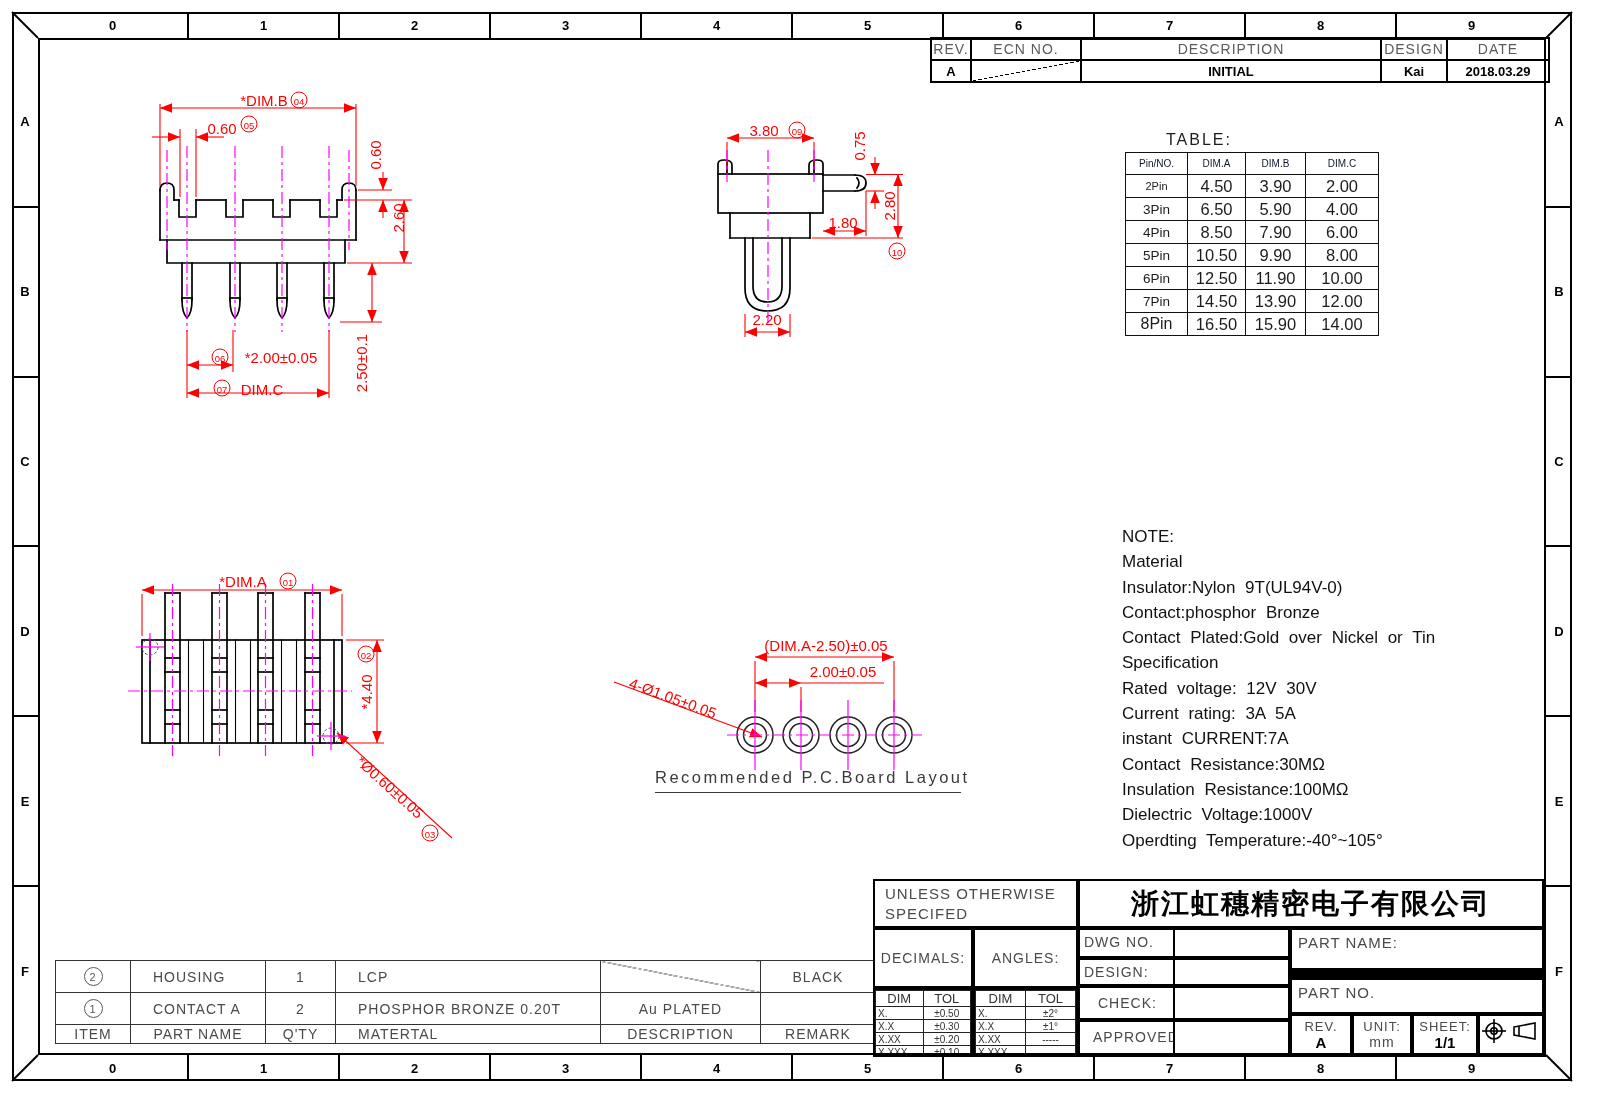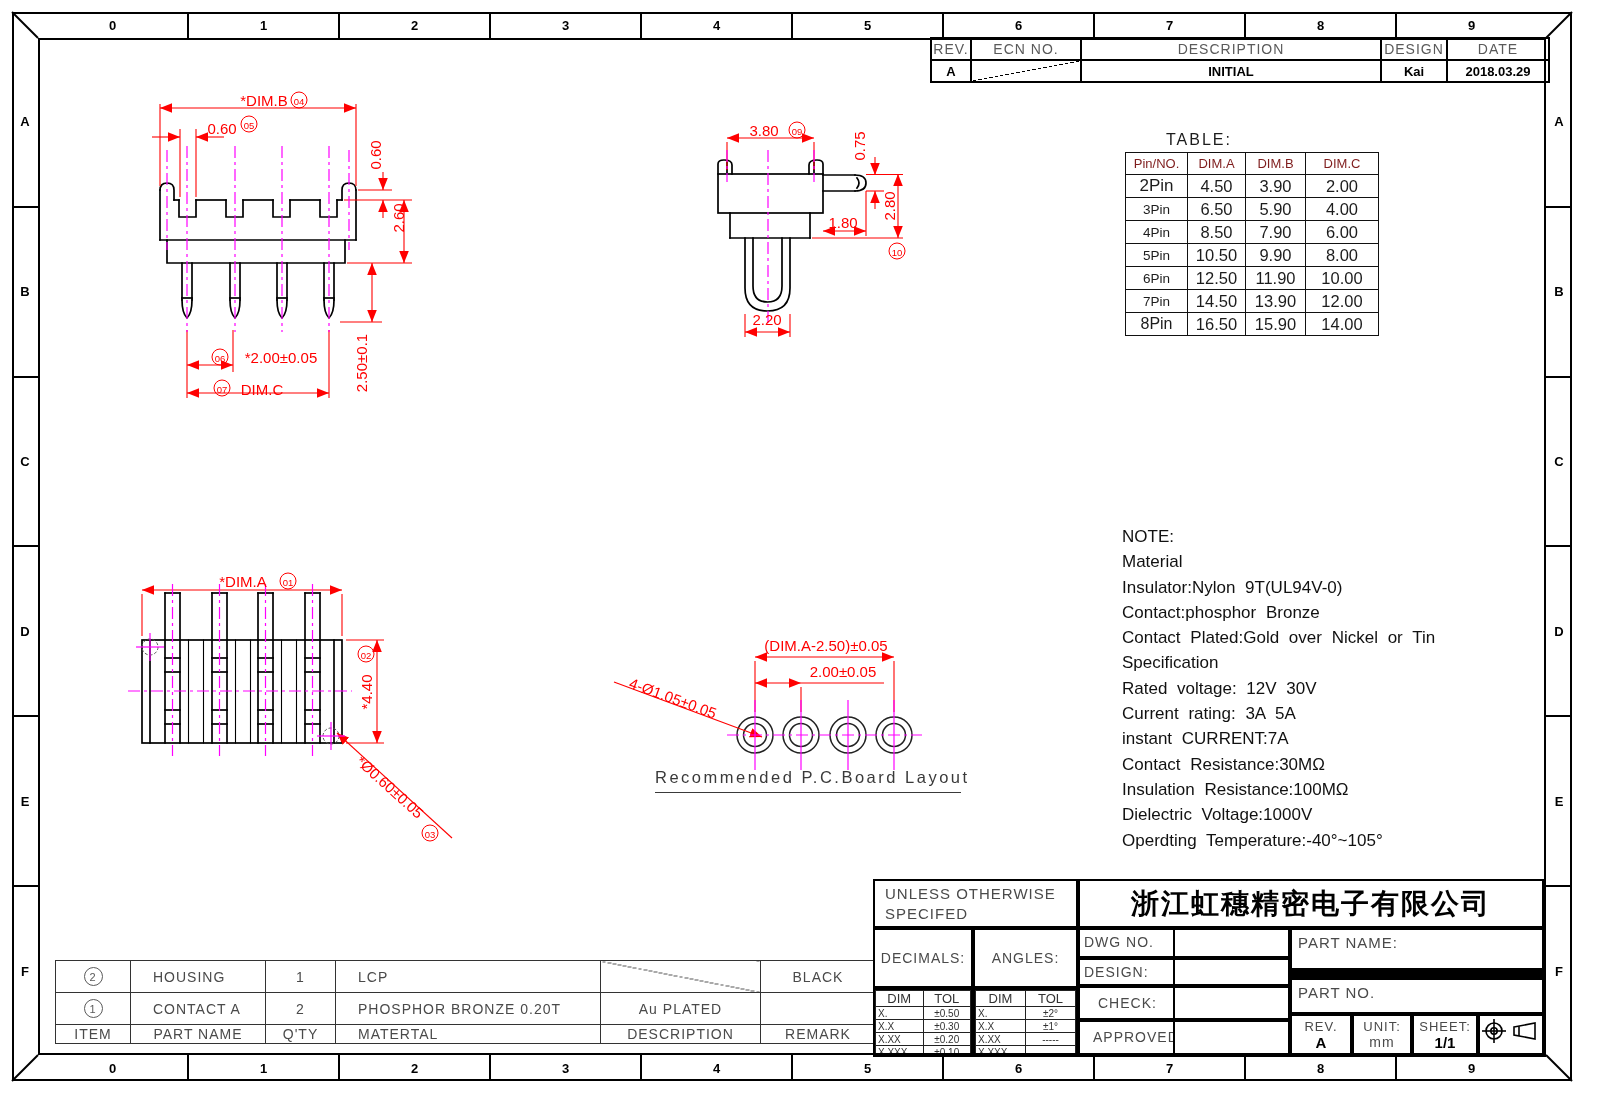--- a/index.html
+++ b/index.html
@@ -27,21 +27,21 @@
   .gnum{display:inline-block;width:19px;height:19px;border:1.4px solid #5a5a5a;border-radius:50%;
         color:#5a5a5a;font-size:11px;line-height:19px;text-align:center;box-sizing:border-box;}
   
   table{border-collapse:collapse;table-layout:fixed;}
   .revtbl td{border:2px solid #000;text-align:center;overflow:hidden;height:20px;padding:0;}
   .revtbl .hd{color:#5a5a5a;font-size:14px;letter-spacing:1px;}
   .revtbl .bd{font-weight:bold;font-size:13px;color:#000;}
   .diag-down{background:linear-gradient(to bottom right,transparent 49.2%,#000 49.2%,#000 50.8%,transparent 50.8%);}
   .diag-up{background:linear-gradient(to top right,transparent 49.4%,#555 49.4%,#555 50.6%,transparent 50.6%);}
   .pintbl td{border:1.6px solid #111;text-align:center;padding:0;overflow:hidden;}
-  .pintbl .ph{font-size:13px;color:#7f1d1d;height:21px;}
+  .pintbl .ph{font-size:10px;color:#0f172a;height:21px;}
   .pintbl .pd{font-size:16.5px;color:#1c1c1c;height:22px;}
   .bomtbl td{border:1.5px solid #333;color:#4a4a4a;font-size:14px;letter-spacing:1px;
              text-align:center;padding:0;overflow:hidden;}
   .bomtbl td.l{text-align:left;padding-left:22px;}
   .note-line{font-size:17px;color:#111;line-height:25.3px;word-spacing:5px;white-space:nowrap;}
   .caption{position:absolute;color:#3a3a3a;font-size:16.5px;letter-spacing:2.5px;text-align:center;
            border-bottom:1.6px solid #3a3a3a;padding-bottom:5px;white-space:nowrap;z-index:6;}
   
   .tb{position:absolute;background:#000;z-index:5;}
   .tb .tcell{position:absolute;background:#fff;box-sizing:border-box;overflow:hidden;}
@@ -391,21 +391,21 @@
         <col style="width:73px">
       </colgroup>
     <tbody>
         <tr>
       <td class="ph">Pin/NO.</td>
       <td class="ph">DIM.A</td>
       <td class="ph">DIM.B</td>
       <td class="ph">DIM.C</td>
     </tr>
     <tr>
-          <td class="pd" style="font-size:17px">2Pin</td>
+          <td class="pd" style="font-size:11px">2Pin</td>
           <td class="pd">4.50</td>
           <td class="pd">3.90</td>
           <td class="pd">2.00</td>
         </tr>
     <tr>
           <td class="pd" style="font-size:13.5px">3Pin</td>
           <td class="pd">6.50</td>
           <td class="pd">5.90</td>
           <td class="pd">4.00</td>
         </tr>

